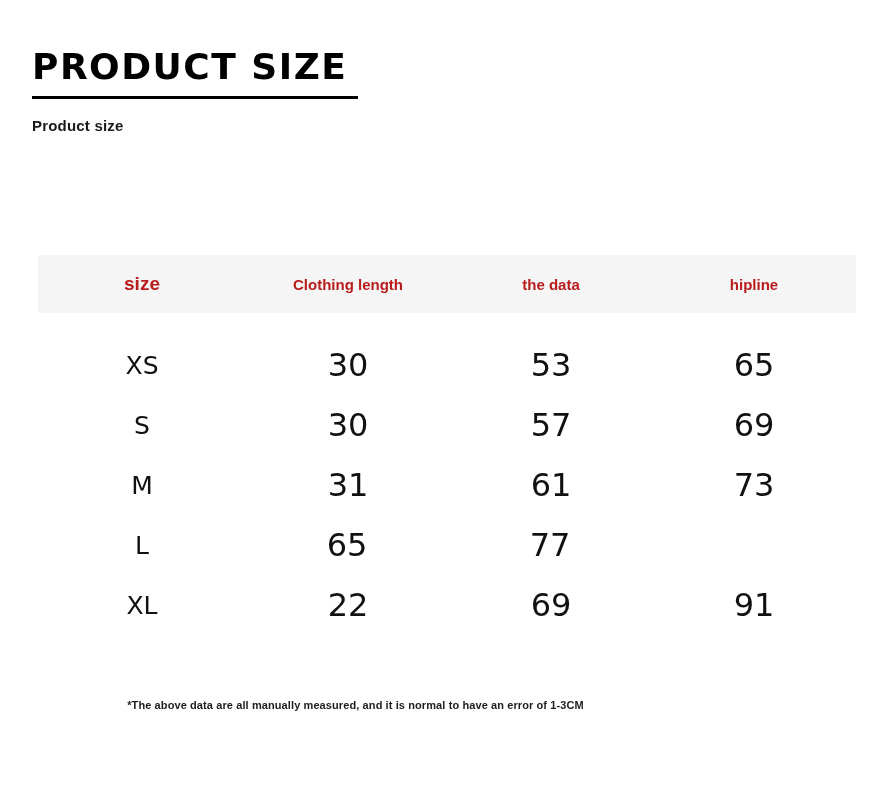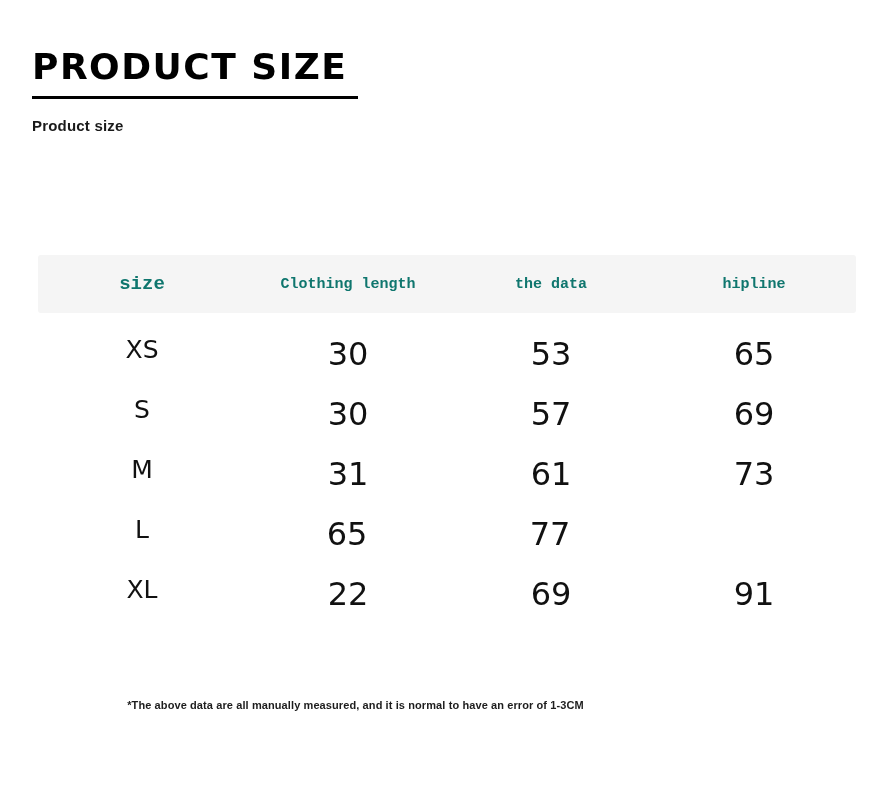--- a/index.html
+++ b/index.html
@@ -57,37 +57,37 @@
   .table-header {
     display: flex;
     align-items: center;
     background: #f5f5f5;
     height: 58px;
     border-radius: 3px;
   }
   .table-header .cell {
     font-size: 15px;
     font-weight: 600;
-    color: #0f766e;
-    font-family: Liberation Mono, monospace;
+    color: #b91c1c;
   }
   .table-header .cell.size-col {
     font-size: 19px;
     font-weight: 700;
   }
   .cell {
     flex: 1 1 0;
     text-align: center;
   }
   .col-0 { flex: 0 0 208px; }
   .col-1 { flex: 0 0 204px; }
   .col-2 { flex: 0 0 202px; }
   .col-3 { flex: 0 0 204px; }
   .table-row {
     display: flex;
+    align-items: center;
     height: 60px;
   }
   .table-row .cell {
     font-size: 32px;
     font-weight: 400;
     color: #111111;
     font-family: "DejaVu Sans", sans-serif;
   }
   .table-row .cell.size-col {
     font-size: 25px;

